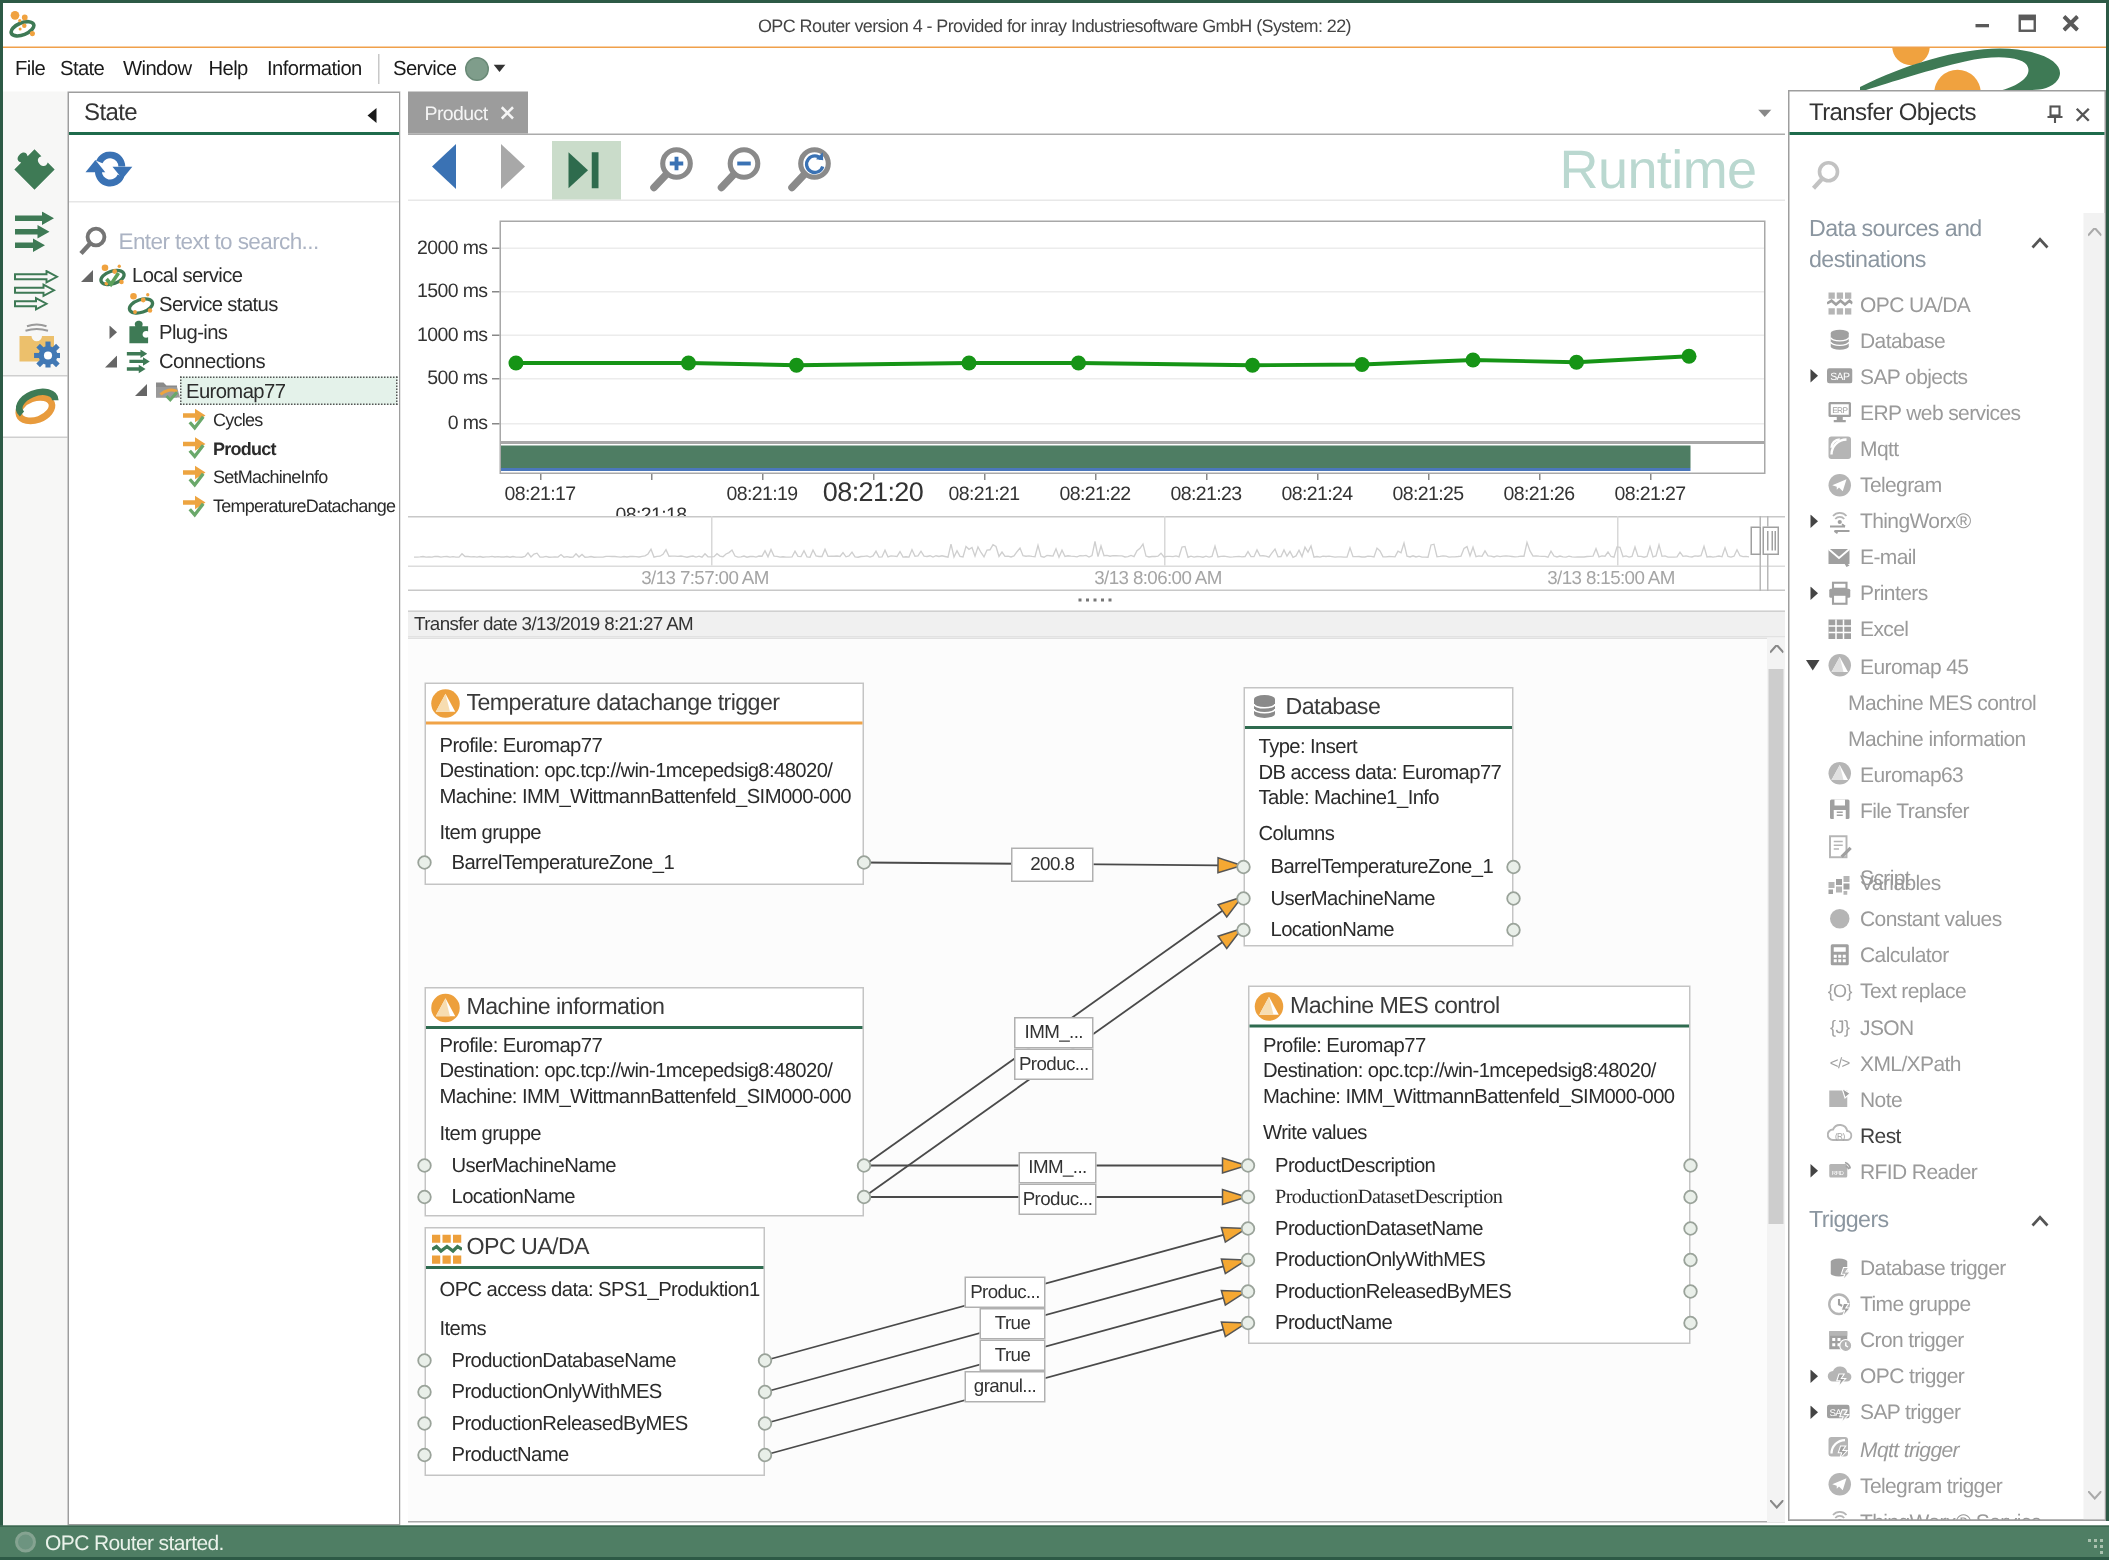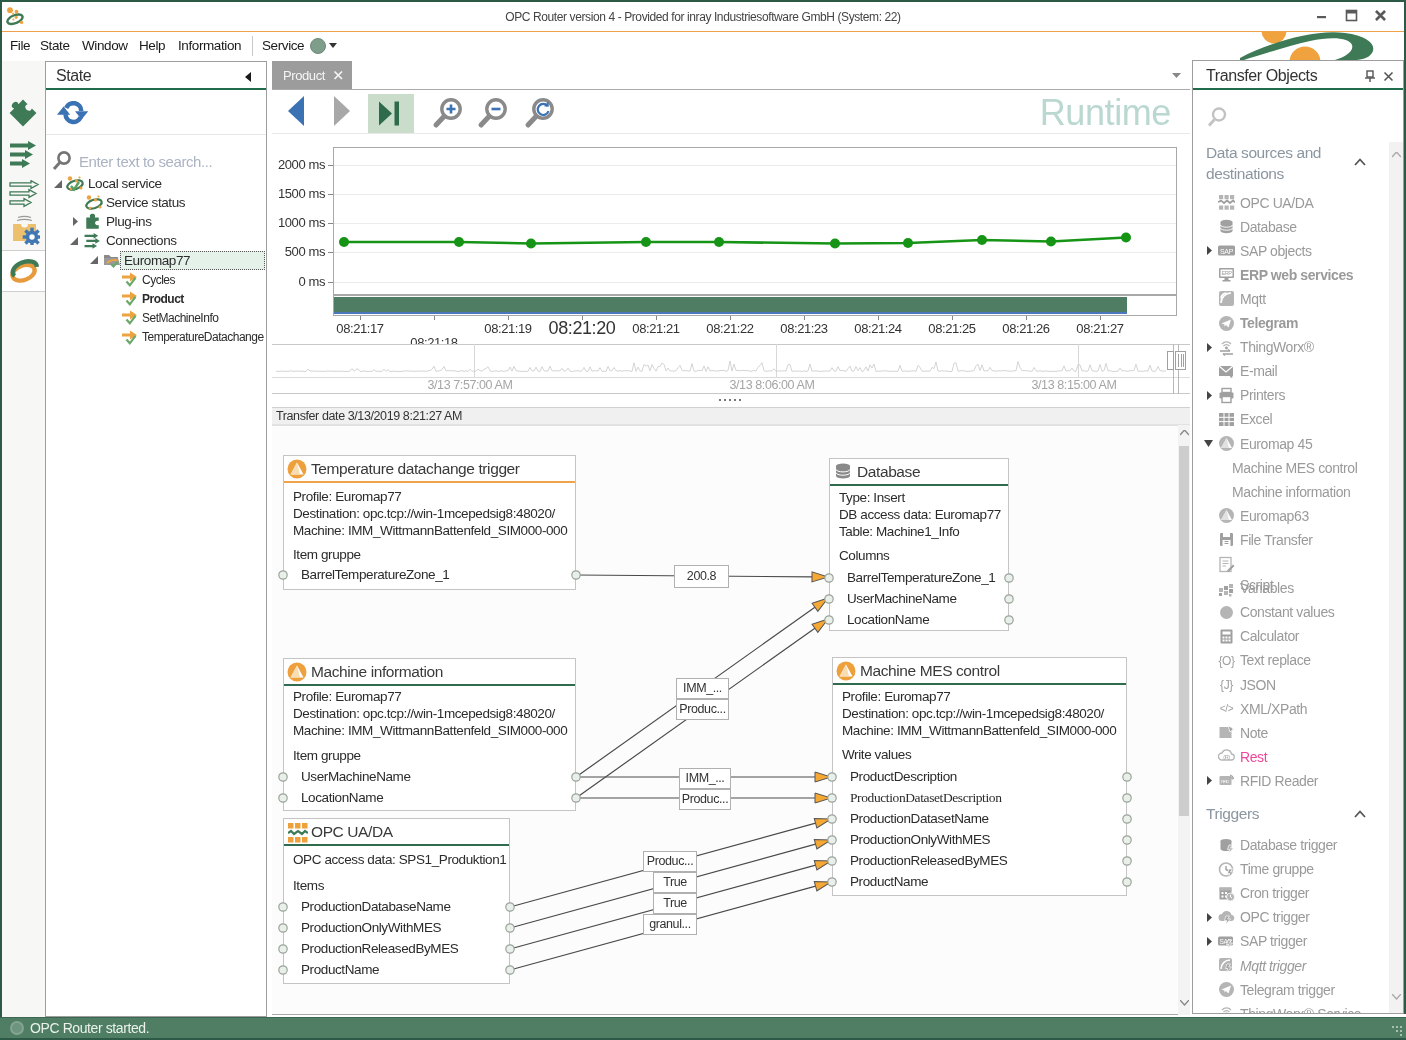--- a/index.html
+++ b/index.html
@@ -536,32 +536,32 @@
     <text x="8.5" y="11.5" font-size="7" fill="#fff" text-anchor="middle" font-family="Liberation Sans">SAP</text>
   </svg>
 <div style="position:absolute;left:1240px;top:241.7px;line-height:18px;font-size:14px;color:#9a9a9a;font-weight:normal;white-space:nowrap;">SAP objects</div>
 <svg class="abs" style="left:1218px;top:266.3px" width="17" height="17" viewBox="0 0 17 17">
     <rect x="1" y="2" width="15" height="10" rx="1" fill="#a0a0a0"></rect>
     <rect x="2.5" y="3.5" width="12" height="7" fill="#fff"></rect>
     <text x="8.5" y="9.3" font-size="5.5" fill="#a0a0a0" text-anchor="middle" font-family="Liberation Sans">ERP</text>
     <rect x="6.5" y="12" width="4" height="2" fill="#a0a0a0"></rect>
     <rect x="4.5" y="14" width="8" height="1.5" fill="#a0a0a0"></rect>
   </svg>
-<div style="position:absolute;left:1240px;top:265.8px;line-height:18px;font-size:14px;color:#9a9a9a;font-weight:bold;white-space:nowrap;">ERP web services</div>
+<div style="position:absolute;left:1240px;top:265.8px;line-height:18px;font-size:14px;color:#9a9a9a;font-weight:normal;white-space:nowrap;">ERP web services</div>
 <svg class="abs" style="left:1218px;top:290.4px" width="17" height="17" viewBox="0 0 17 17">
     <rect x="1" y="1" width="15" height="15" rx="2" fill="#b5b5b5"></rect>
     <path d="M3 13 A 10 10 0 0 1 13 3" fill="none" stroke="#fff" stroke-width="1.6"></path>
     <path d="M3 8.5 A 5.5 5.5 0 0 1 8.5 3" fill="none" stroke="#fff" stroke-width="1.6"></path>
   </svg>
 <div style="position:absolute;left:1240px;top:289.9px;line-height:18px;font-size:14px;color:#9a9a9a;font-weight:normal;white-space:nowrap;">Mqtt</div>
 <svg class="abs" style="left:1218px;top:314.5px" width="17" height="17" viewBox="0 0 17 17">
     <circle cx="8.5" cy="8.5" r="7.5" fill="#b5b5b5"></circle>
     <path d="M3.5 8.5 L13 4.5 L10.5 12.5 L8 10 L6.5 11.5 L6.5 9.5 Z" fill="#fff"></path>
   </svg>
-<div style="position:absolute;left:1240px;top:314.0px;line-height:18px;font-size:14px;color:#9a9a9a;font-weight:bold;white-space:nowrap;">Telegram</div>
+<div style="position:absolute;left:1240px;top:314.0px;line-height:18px;font-size:14px;color:#9a9a9a;font-weight:normal;white-space:nowrap;">Telegram</div>
 <svg class="abs" style="left:1206px;top:343px" width="7" height="10">
     <path d="M1 0 L6 4.5 L1 9 Z" fill="#444"></path>
   </svg>
 <svg class="abs" style="left:1218px;top:338.6px" width="17" height="17" viewBox="0 0 17 17">
     <path d="M4 5 A 6 6 0 0 1 13 5 M5.5 7 A 4 4 0 0 1 11.5 7" fill="none" stroke="#b5b5b5" stroke-width="1.2"></path>
     <circle cx="8.5" cy="9" r="1.4" fill="#a0a0a0"></circle>
     <path d="M2 12 L12 12 M5 15 L15 15" stroke="#a0a0a0" stroke-width="1.4"></path>
     <path d="M12 12 L10 10.5 M5 15 L7 16.5" stroke="#a0a0a0" stroke-width="1.2"></path>
   </svg>
 <div style="position:absolute;left:1240px;top:338.1px;line-height:18px;font-size:14px;color:#9a9a9a;font-weight:normal;white-space:nowrap;">ThingWorx®</div>
@@ -661,21 +661,21 @@
 <div style="position:absolute;left:1240px;top:699.6px;line-height:18px;font-size:14px;color:#9a9a9a;font-weight:normal;white-space:nowrap;">XML/XPath</div>
 <svg class="abs" style="left:1218px;top:724.2px" width="17" height="17" viewBox="0 0 17 17">
     <rect x="1.5" y="3" width="12" height="11" fill="#b5b5b5"></rect>
     <path d="M10 1.5 L15.5 5 L12 8 Z" fill="#a0a0a0" stroke="#fff" stroke-width="0.8"></path>
   </svg>
 <div style="position:absolute;left:1240px;top:723.7px;line-height:18px;font-size:14px;color:#9a9a9a;font-weight:normal;white-space:nowrap;">Note</div>
 <svg class="abs" style="left:1218px;top:748.3000000000001px" width="17" height="17" viewBox="0 0 17 17">
     <path d="M4 12 A 3.5 3.5 0 0 1 4 5 A 5 5 0 0 1 13.5 6 A 3 3 0 0 1 13 12 Z" fill="none" stroke="#b5b5b5" stroke-width="1.3"></path>
     <text x="8.5" y="11" font-size="5.5" fill="#a0a0a0" text-anchor="middle" font-family="Liberation Sans">(R)</text>
   </svg>
-<div style="position:absolute;left:1240px;top:747.8px;line-height:18px;font-size:14px;color:#ec4899;font-weight:normal;white-space:nowrap;">Rest</div>
+<div style="position:absolute;left:1240px;top:747.8px;line-height:18px;font-size:14px;color:#404040;font-weight:normal;white-space:nowrap;">Rest</div>
 <svg class="abs" style="left:1206px;top:776px" width="7" height="10">
     <path d="M1 0 L6 4.5 L1 9 Z" fill="#444"></path>
   </svg>
 <svg class="abs" style="left:1218px;top:772.4000000000001px" width="17" height="17" viewBox="0 0 17 17">
     <rect x="1.5" y="4" width="12" height="9" rx="1" fill="#b5b5b5"></rect>
     <path d="M12 3 A 5 5 0 0 1 15.5 7 M12.5 5.5 A 2.5 2.5 0 0 1 14.5 7.5" fill="none" stroke="#a0a0a0" stroke-width="1.1"></path>
     <text x="7" y="11" font-size="4" fill="#fff" text-anchor="middle" font-family="Liberation Sans">RFID</text>
   </svg>
 <div style="position:absolute;left:1240px;top:771.9px;line-height:18px;font-size:14px;color:#9a9a9a;font-weight:normal;white-space:nowrap;">RFID Reader</div>
 <div style="position:absolute;left:1206px;top:804.2px;line-height:19.5px;font-size:15.5px;color:#8b96a0;font-weight:normal;white-space:nowrap;">Triggers</div>

